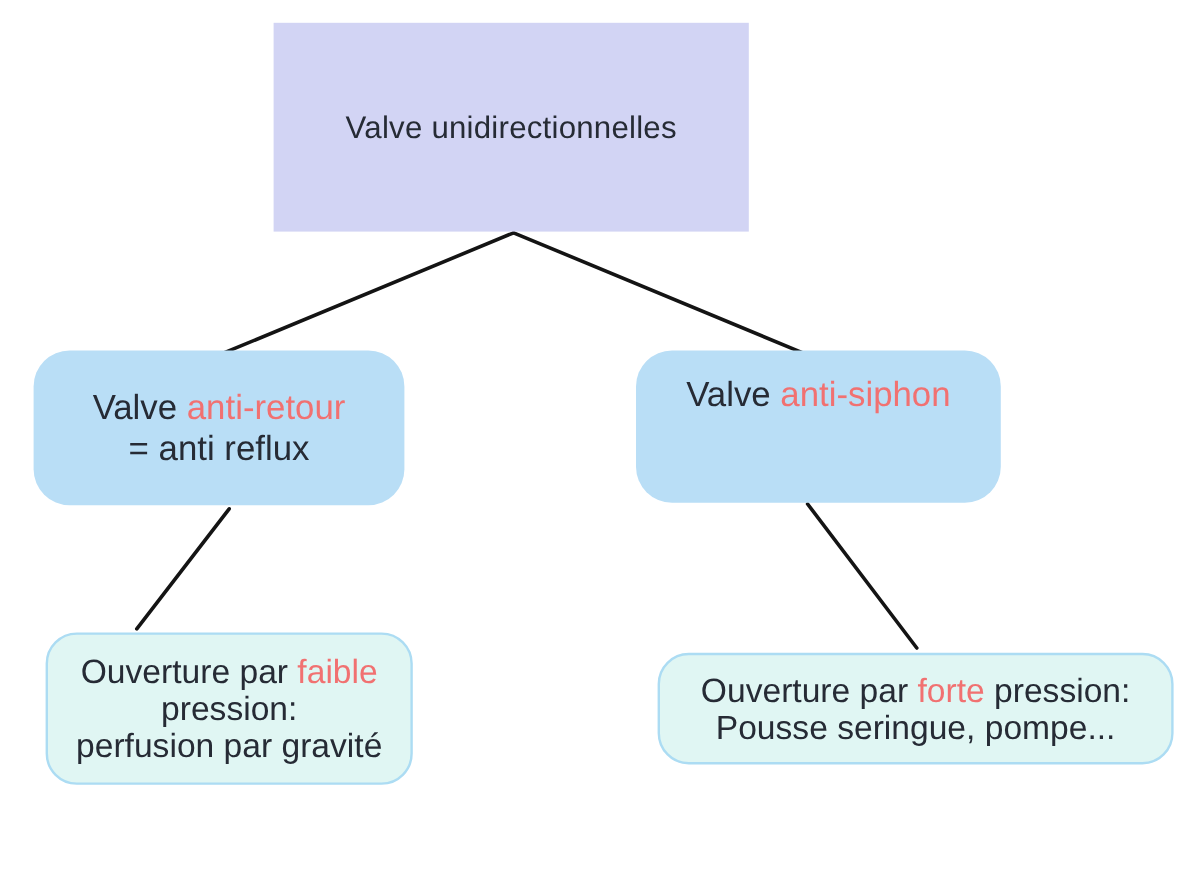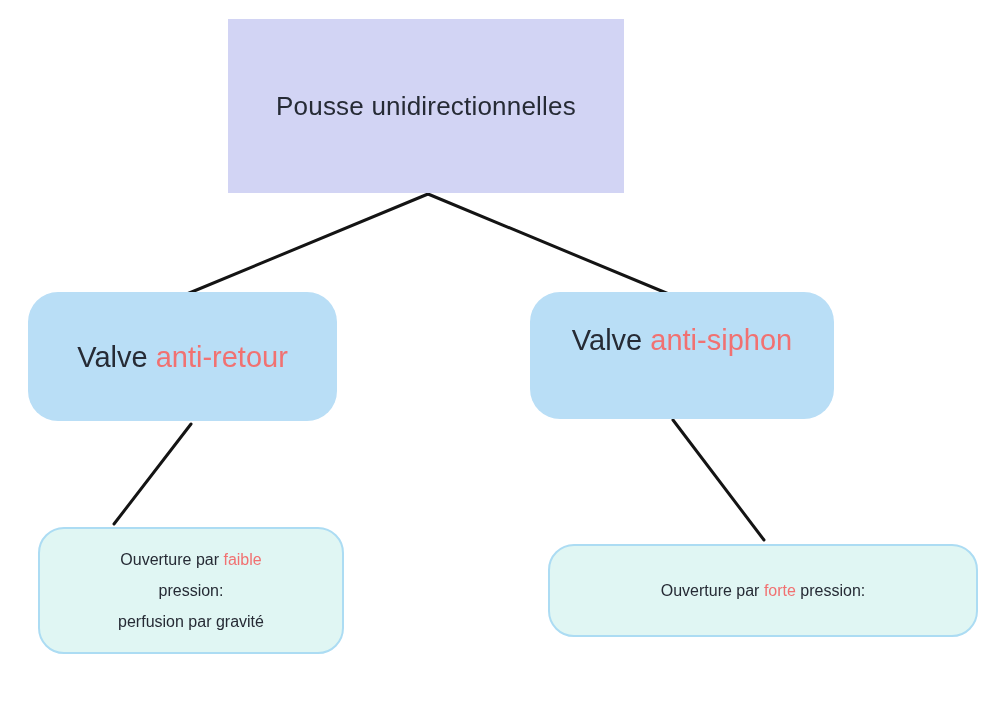--- a/index.html
+++ b/index.html
@@ -51,27 +51,27 @@
     border-radius:30px;
     font-size:29px;
     line-height:34px;
   }
   .node-branch-left{
     left:28px;top:292px;width:309px;height:129px;
   }
   .node-branch-right{
     left:530px;top:292px;width:304px;height:127px;
     justify-content:flex-start;
-    padding-top:31px;
+    padding-top:20px;
   }
   .node-leaf{
     background:var(--leaf-fill);
     border:2px solid var(--leaf-border);
     border-radius:26px;
-    font-size:16px;
+    font-size:28px;
     line-height:31px;
   }
   .node-leaf-left{
     left:38px;top:527px;width:306px;height:127px;
   }
   .node-leaf-right{
     left:548px;top:544px;width:430px;height:93px;
   }
   .hl{
     color:var(--highlight-text);
@@ -87,34 +87,36 @@
 <div class="stage">
 
   <svg class="connectors" viewBox="0 0 1002 725" aria-hidden="true">
     <line x1="428" y1="194" x2="182" y2="296" stroke="var(--line)" stroke-width="3" stroke-linecap="round"></line>
     <line x1="428" y1="194" x2="676" y2="297" stroke="var(--line)" stroke-width="3" stroke-linecap="round"></line>
     <line x1="191" y1="424" x2="114" y2="524" stroke="var(--line)" stroke-width="3" stroke-linecap="round"></line>
     <line x1="673" y1="420" x2="764" y2="540" stroke="var(--line)" stroke-width="3" stroke-linecap="round"></line>
   </svg>
 
   <div class="node node-root">
-    <span>Pousse unidirectionnelles</span>
+    <span>Valve unidirectionnelles</span>
   </div>
 
   <div class="node node-branch node-branch-left">
     <div><span>Valve </span><span class="hl">anti-retour</span></div>
+    <div>= anti reflux</div>
   </div>
 
   <div class="node node-branch node-branch-right">
     <div><span>Valve </span><span class="hl">anti-siphon</span></div>
   </div>
 
   <div class="node node-leaf node-leaf-left">
     <div><span>Ouverture par </span><span class="hl">faible</span></div>
     <div>pression:</div>
     <div class="b">perfusion par gravité</div>
   </div>
 
   <div class="node node-leaf node-leaf-right">
     <div><span>Ouverture par </span><span class="hl">forte</span><span> pression:</span></div>
+    <div class="b">Pousse seringue, pompe...</div>
   </div>
 
 </div>
 
 </body></html>

